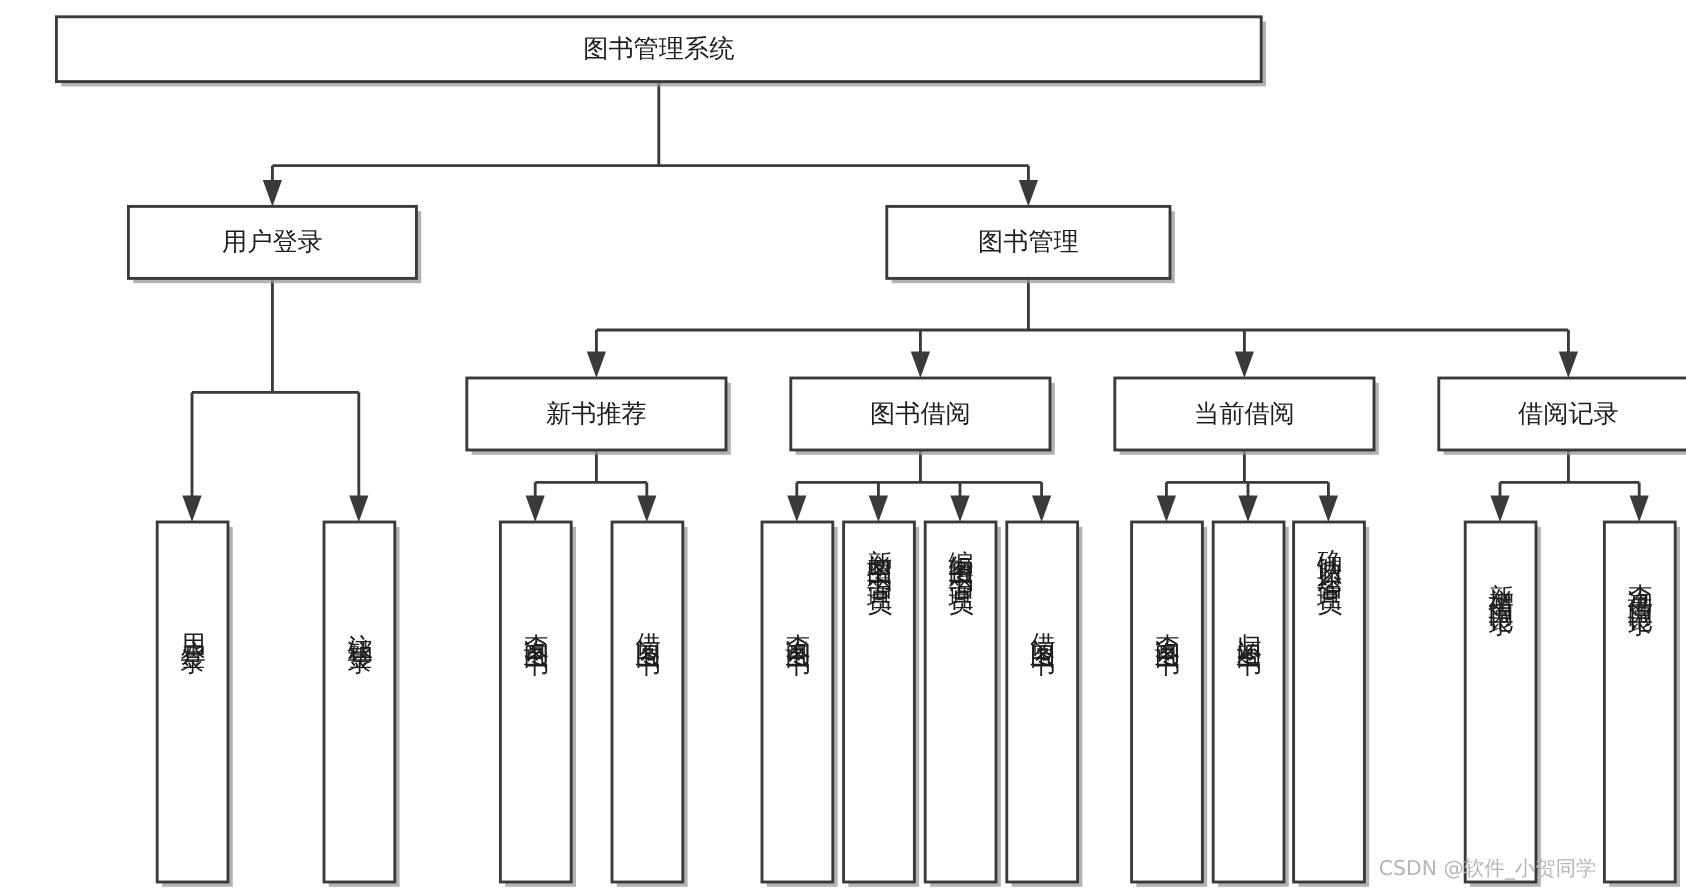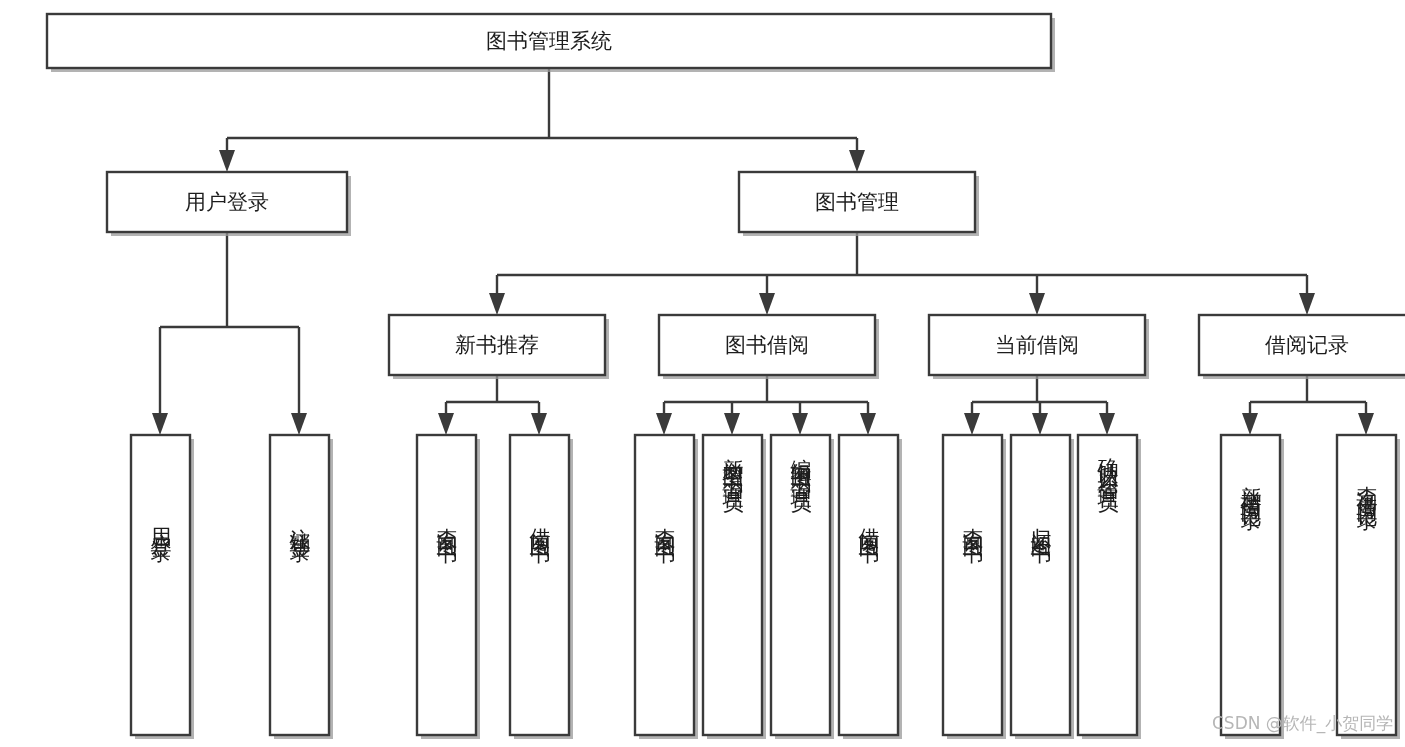--- a/index.html
+++ b/index.html
@@ -66,21 +66,21 @@
     color: #1d1d1d;
     letter-spacing: 5px;
     white-space: nowrap;
   }
   .watermark {
     position: absolute;
     font-family: "DejaVu Sans", "Liberation Sans", sans-serif;
     font-size: 17px;
     color: #b6b6b6;
     white-space: nowrap;
-    left: 1185px;
+    left: 1122px;
     top: 712px;
   }
 </style>
 </head>
 <body>
 
 <div id="diagram-root">
 
   <svg class="canvas" viewBox="0 0 1405 747" xmlns="http://www.w3.org/2000/svg">
 

